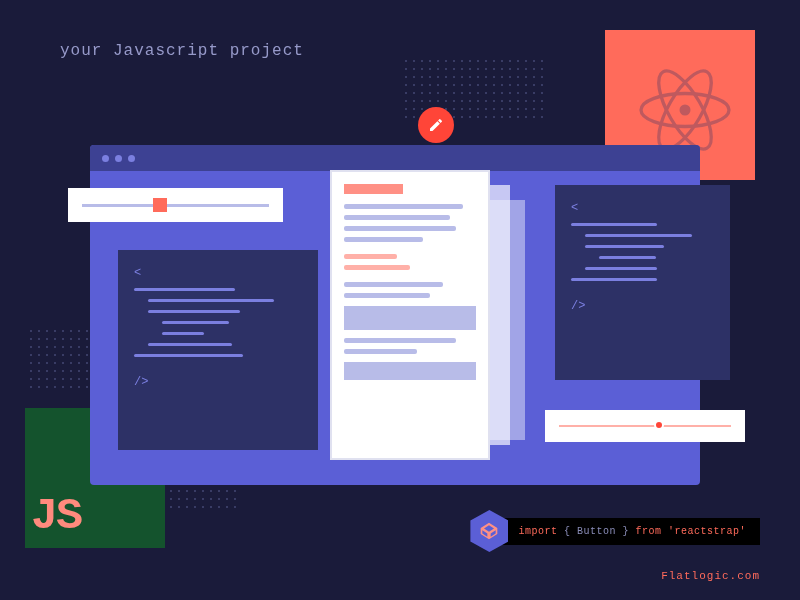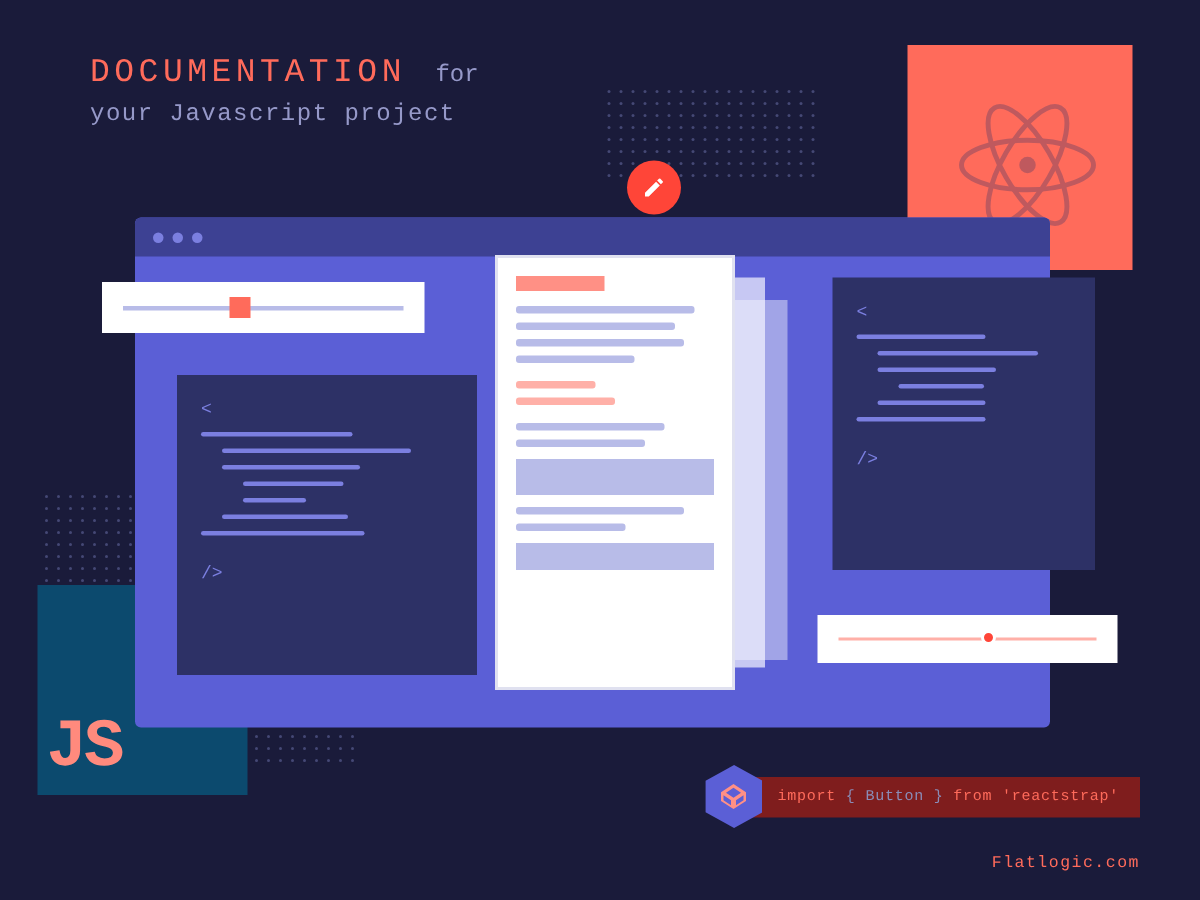--- a/index.html
+++ b/index.html
@@ -42,26 +42,26 @@
   .doc-front { position: absolute; top: 170px; left: 330px; width: 160px; height: 290px; background: #fff; z-index: 9; padding: 12px; border: 2px solid #e0e1f0; }
   .doc-front .hdr { height: 10px; background: #ff9085; width: 45%; margin-bottom: 10px; }
   .doc-front .ln { height: 5px; background: #b8bce8; margin: 6px 0; border-radius: 2px; }
   .doc-front .sn { height: 5px; background: #ffb0a8; margin: 6px 0; border-radius: 2px; }
   .doc-front .blk { height: 24px; background: #b8bce8; margin: 8px 0; }
 
   .slider2 { position: absolute; top: 410px; right: 55px; width: 200px; height: 32px; background: #fff; z-index: 10; display: flex; align-items: center; padding: 0 14px; }
   .slider2 .track { width: 100%; height: 2px; background: #ffb0a8; position: relative; }
   .slider2 .thumb { position: absolute; left: 55%; top: -5px; width: 10px; height: 10px; background: #ff4538; border-radius: 50%; border: 2px solid #fff; }
 
-  .orange-sq2 { position: absolute; top: 390px; left: 25px; width: 140px; height: 140px; background: #0c4a6e; z-index: 3; }
+  .orange-sq2 { position: absolute; top: 408px; left: 25px; width: 140px; height: 140px; background: #14532d; z-index: 3; }
   .js-text { position: absolute; bottom: 6px; left: 6px; color: #ff8a7d; font-size: 45px; font-weight: bold; letter-spacing: -2px; }
 
   .import-box { position: absolute; bottom: 48px; right: 40px; display: flex; align-items: center; gap: 0; z-index: 10; }
   .hex-badge { width: 38px; height: 42px; background: #5b5fd6; clip-path: polygon(50% 0%, 100% 25%, 100% 75%, 50% 100%, 0% 75%, 0% 25%); display: flex; align-items: center; justify-content: center; position: relative; z-index: 2; }
-  .import-code { background: #7f1d1d; padding: 8px 14px 8px 22px; font-size: 10px; margin-left: -12px; letter-spacing: 0.5px; }
+  .import-code { background: #000000; padding: 8px 14px 8px 22px; font-size: 10px; margin-left: -12px; letter-spacing: 0.5px; }
   .import-code .kw { color: #ff6b5b; }
   .import-code .br { color: #8a8db8; }
   .import-code .str { color: #ff6b5b; }
 
   .brand { position: absolute; bottom: 18px; right: 40px; color: #ff6b5b; font-size: 11px; letter-spacing: 1px; margin-top: 20px; }
 </style>
 </head>
 <body>
 
 <div class="dots-grid" style="top:60px; left:405px; grid-template-columns:repeat(18,2px);">
@@ -417,24 +417,20 @@
     <span></span>
     <span></span>
     <span></span>
     <span></span>
     <span></span>
     <span></span>
     <span></span>
   </div>
 
 <div class="title-block">
-  <div>
-    <span class="title-main">DOCUMENTATION</span>
-    <span class="title-for">for</span>
-  </div>
   <div class="title-sub">your Javascript project</div>
 </div>
 
 <div class="orange-sq1"></div>
 <svg class="react-atom" viewBox="0 0 100 100">
   <circle cx="50" cy="50" r="5" fill="#2d3166"></circle>
   <ellipse cx="50" cy="50" rx="40" ry="15" fill="none" stroke="#2d3166" stroke-width="3"></ellipse>
   <ellipse cx="50" cy="50" rx="40" ry="15" fill="none" stroke="#2d3166" stroke-width="3" transform="rotate(60 50 50)"></ellipse>
   <ellipse cx="50" cy="50" rx="40" ry="15" fill="none" stroke="#2d3166" stroke-width="3" transform="rotate(-60 50 50)"></ellipse>
 </svg>

